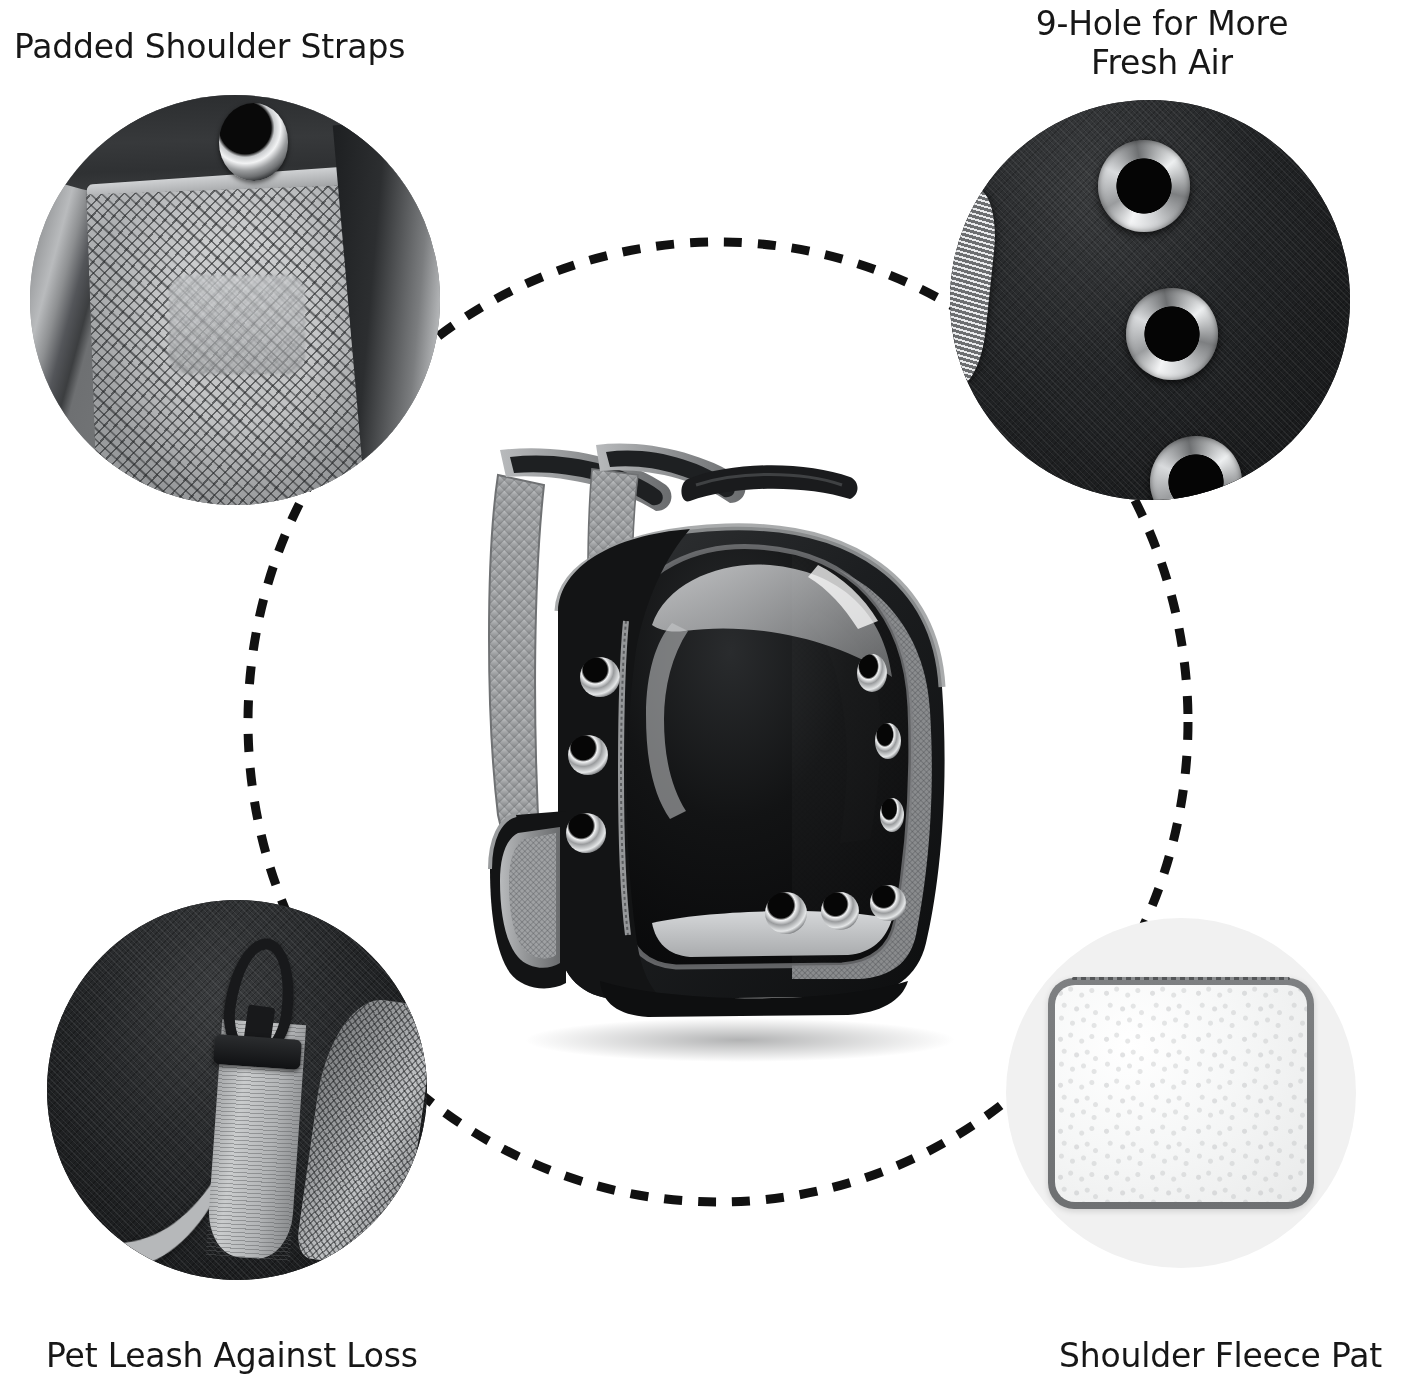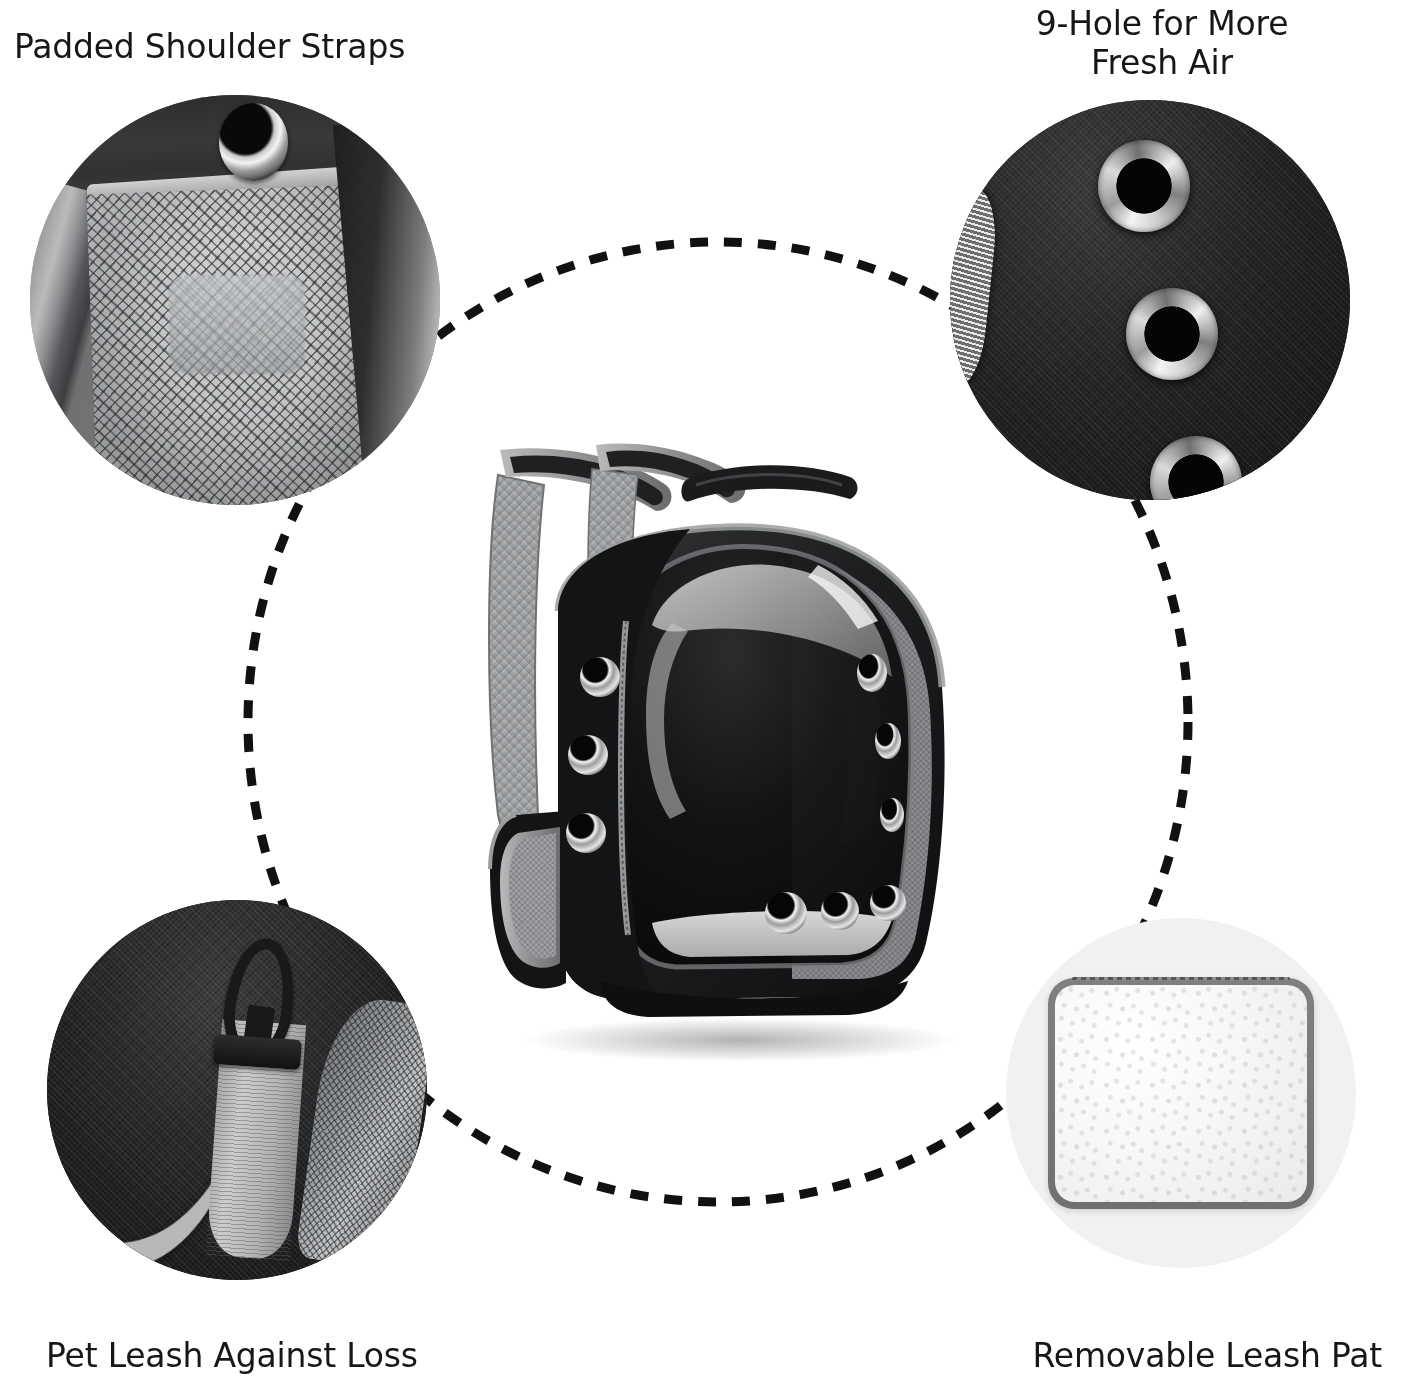--- a/index.html
+++ b/index.html
@@ -273,21 +273,21 @@
 
   <div class="label" id="label-leash">Pet Leash Against Loss</div>
 
   <div class="photo" id="photo-fleece">
     <div class="pad">
       <div class="pad-inner"></div>
       <div class="pad-seam"></div>
     </div>
   </div>
 
-  <div class="label" id="label-fleece">Removable Leash Pat</div>
+  <div class="label" id="label-fleece">Shoulder Fleece Pat</div>
 
   <div id="hero">
     <svg viewBox="0 0 560 660" aria-hidden="true">
       <defs>
         <linearGradient id="gMesh" x1="0" y1="0" x2="1" y2="1">
           <stop offset="0" stop-color="#c9cbcd"></stop>
           <stop offset=".5" stop-color="#a6a8aa"></stop>
           <stop offset="1" stop-color="#8a8c8e"></stop>
         </linearGradient>
         <pattern id="pMesh" width="7" height="7" patternUnits="userSpaceOnUse" patternTransform="rotate(45)">

